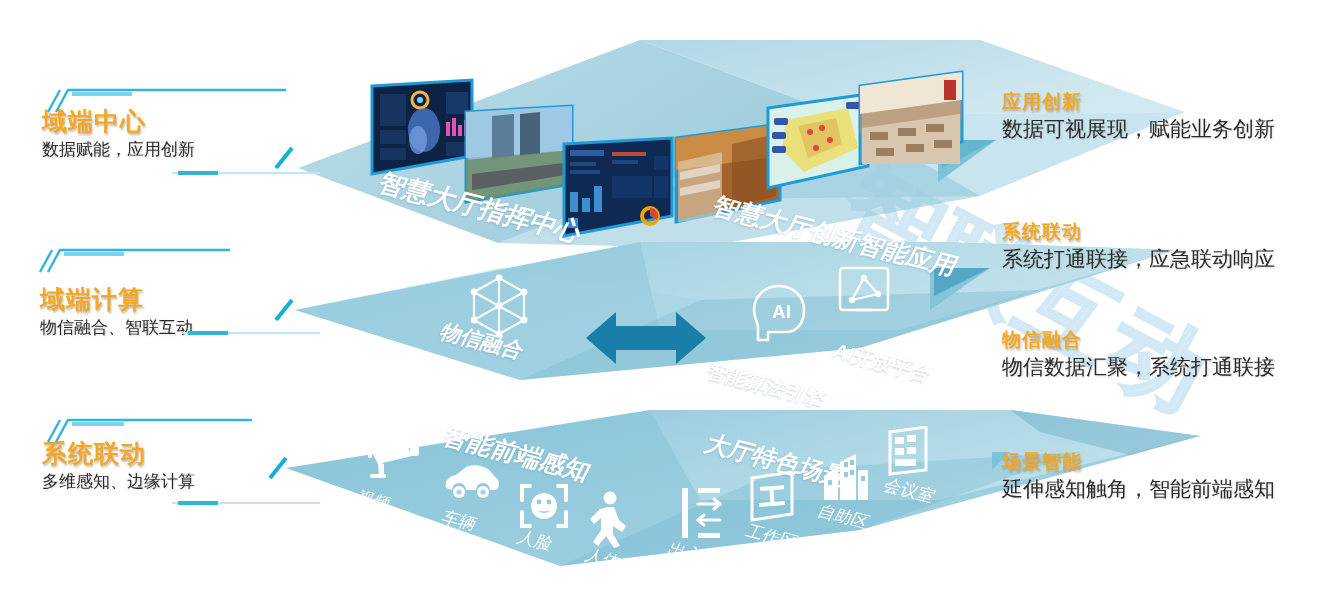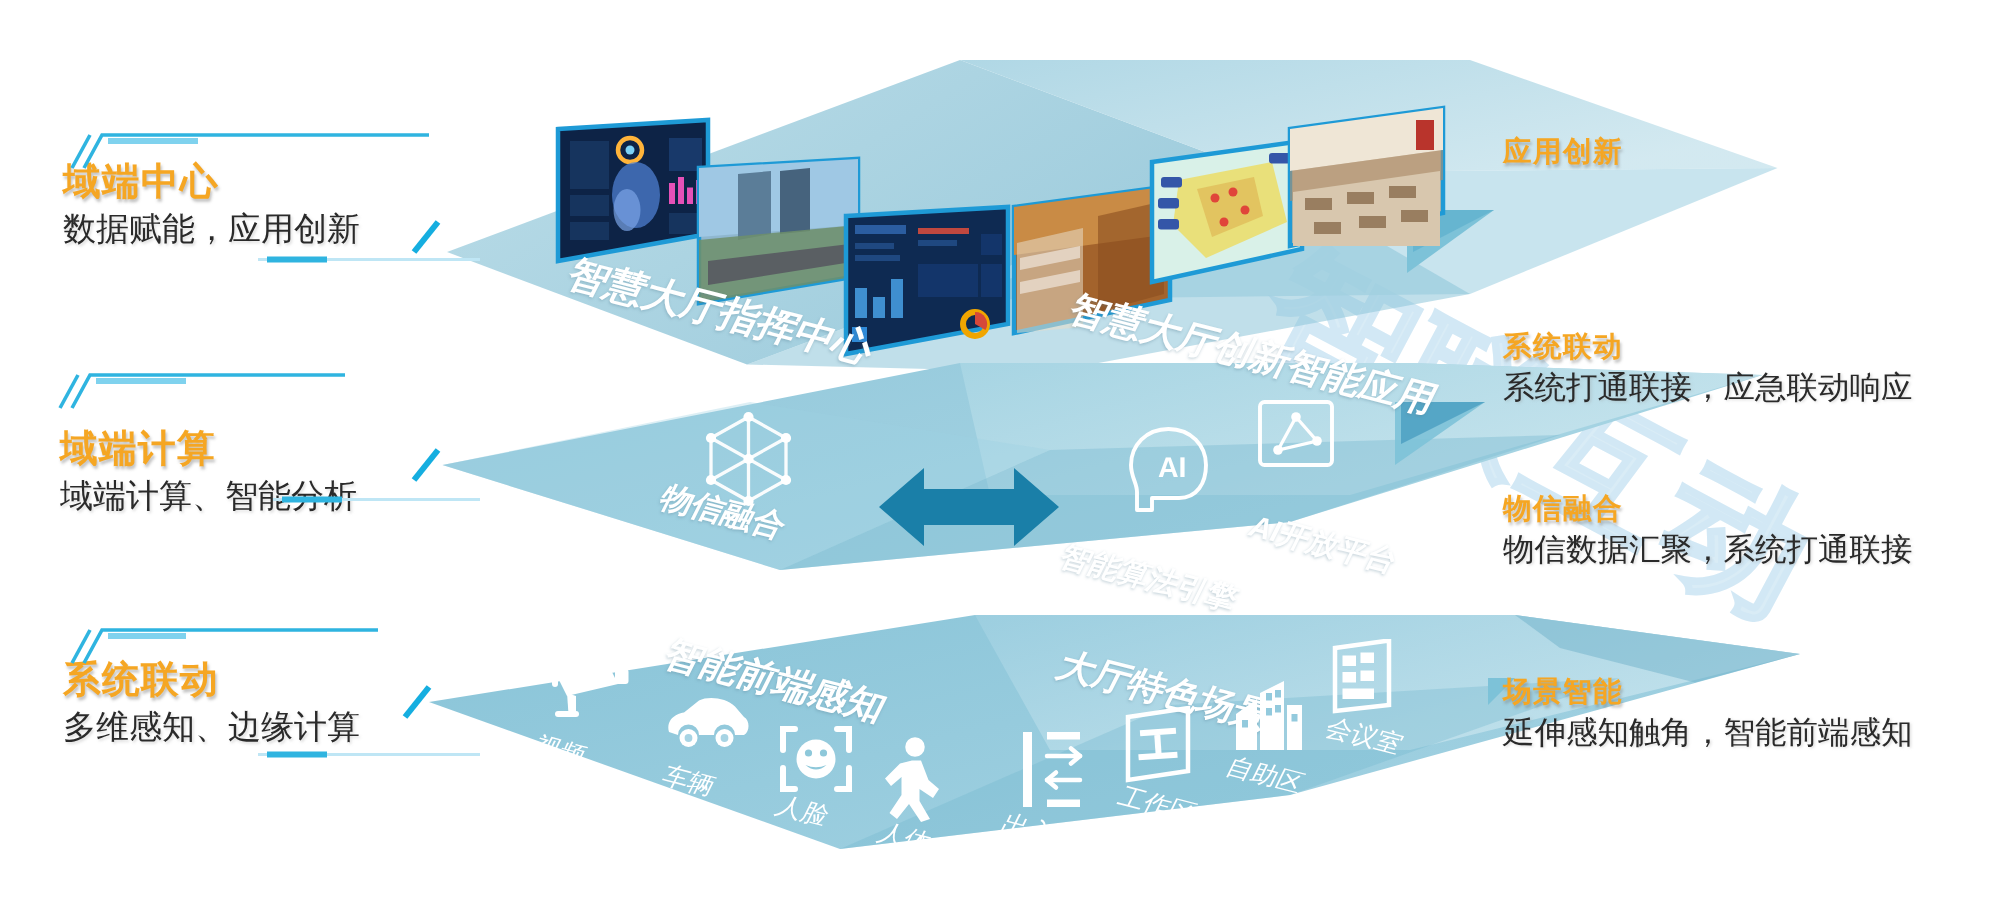--- a/index.html
+++ b/index.html
@@ -35,21 +35,21 @@
   
   .lbl{position:absolute;z-index:20;}
   .lbl .deco{position:absolute;left:0;top:0;width:270px;height:26px;}
   .lbl .title{
     font-size:25px;font-weight:bold;color:#f5a623;
     letter-spacing:1px;line-height:1.1;
     text-shadow:1px 2px 2px rgba(120,120,120,.45);
     white-space:nowrap;
   }
   .lbl .sub{
-    font-size:22px;color:#2a2a2a;line-height:1.25;margin-top:3px;
+    font-size:17px;color:#2a2a2a;line-height:1.25;margin-top:3px;
     white-space:nowrap;
     text-shadow:1px 1px 2px rgba(150,150,150,.35);
   }
   .lbl.right .title{font-size:19px;}
   .lbl.right .sub{font-size:21px;}
 
   
   #label-left-0{left:42px;top:88px;}
   #label-left-1{left:32px;top:248px;}
   #label-left-2{left:42px;top:418px;}
@@ -417,21 +417,21 @@
   <div class="lbl" id="label-left-1">
     <svg class="deco" viewBox="0 0 270 26">
       <g stroke="#2fb4e0" stroke-width="2.4" fill="none">
         <path d="M16,24 L28,2 L198,2"></path>
           <path d="M8,24 L20,2"></path>
       </g>
       <line x1="32" y1="6" x2="92" y2="6" stroke="#7fd2ee" stroke-width="4"></line>
     </svg>
     <div style="padding-top:38px;padding-left:8px;">
       <div class="title">域端计算</div>
-      <div class="sub">域端计算、智能分析</div>
+      <div class="sub">物信融合、智联互动</div>
     </div>
     <svg style="position:absolute;left:150px;top:78px;width:140px;height:14px;" viewBox="0 0 140 14">
       <line x1="0" y1="7" x2="138" y2="7" stroke="#bfe6f5" stroke-width="2"></line>
       <line x1="6" y1="7" x2="46" y2="7" stroke="#2fb4e0" stroke-width="4"></line>
     </svg>
   </div>
 
   <div class="lbl" id="label-left-2">
     <svg class="deco" viewBox="0 0 270 26">
       <g stroke="#2fb4e0" stroke-width="2.4" fill="none">
@@ -445,20 +445,21 @@
       <div class="sub">多维感知、边缘计算</div>
     </div>
     <svg style="position:absolute;left:130px;top:78px;width:150px;height:14px;" viewBox="0 0 150 14">
       <line x1="0" y1="7" x2="148" y2="7" stroke="#bfe6f5" stroke-width="2"></line>
       <line x1="6" y1="7" x2="46" y2="7" stroke="#2fb4e0" stroke-width="4"></line>
     </svg>
   </div>
 
   <div class="lbl right" id="label-right-0">
     <div class="title">应用创新</div>
+    <div class="sub">数据可视展现，赋能业务创新</div>
   </div>
   <div class="lbl right" id="label-right-1">
     <div class="title">系统联动</div>
     <div class="sub">系统打通联接，应急联动响应</div>
   </div>
   <div class="lbl right" id="label-right-2">
     <div class="title">物信融合</div>
     <div class="sub">物信数据汇聚，系统打通联接</div>
   </div>
   <div class="lbl right" id="label-right-3">

